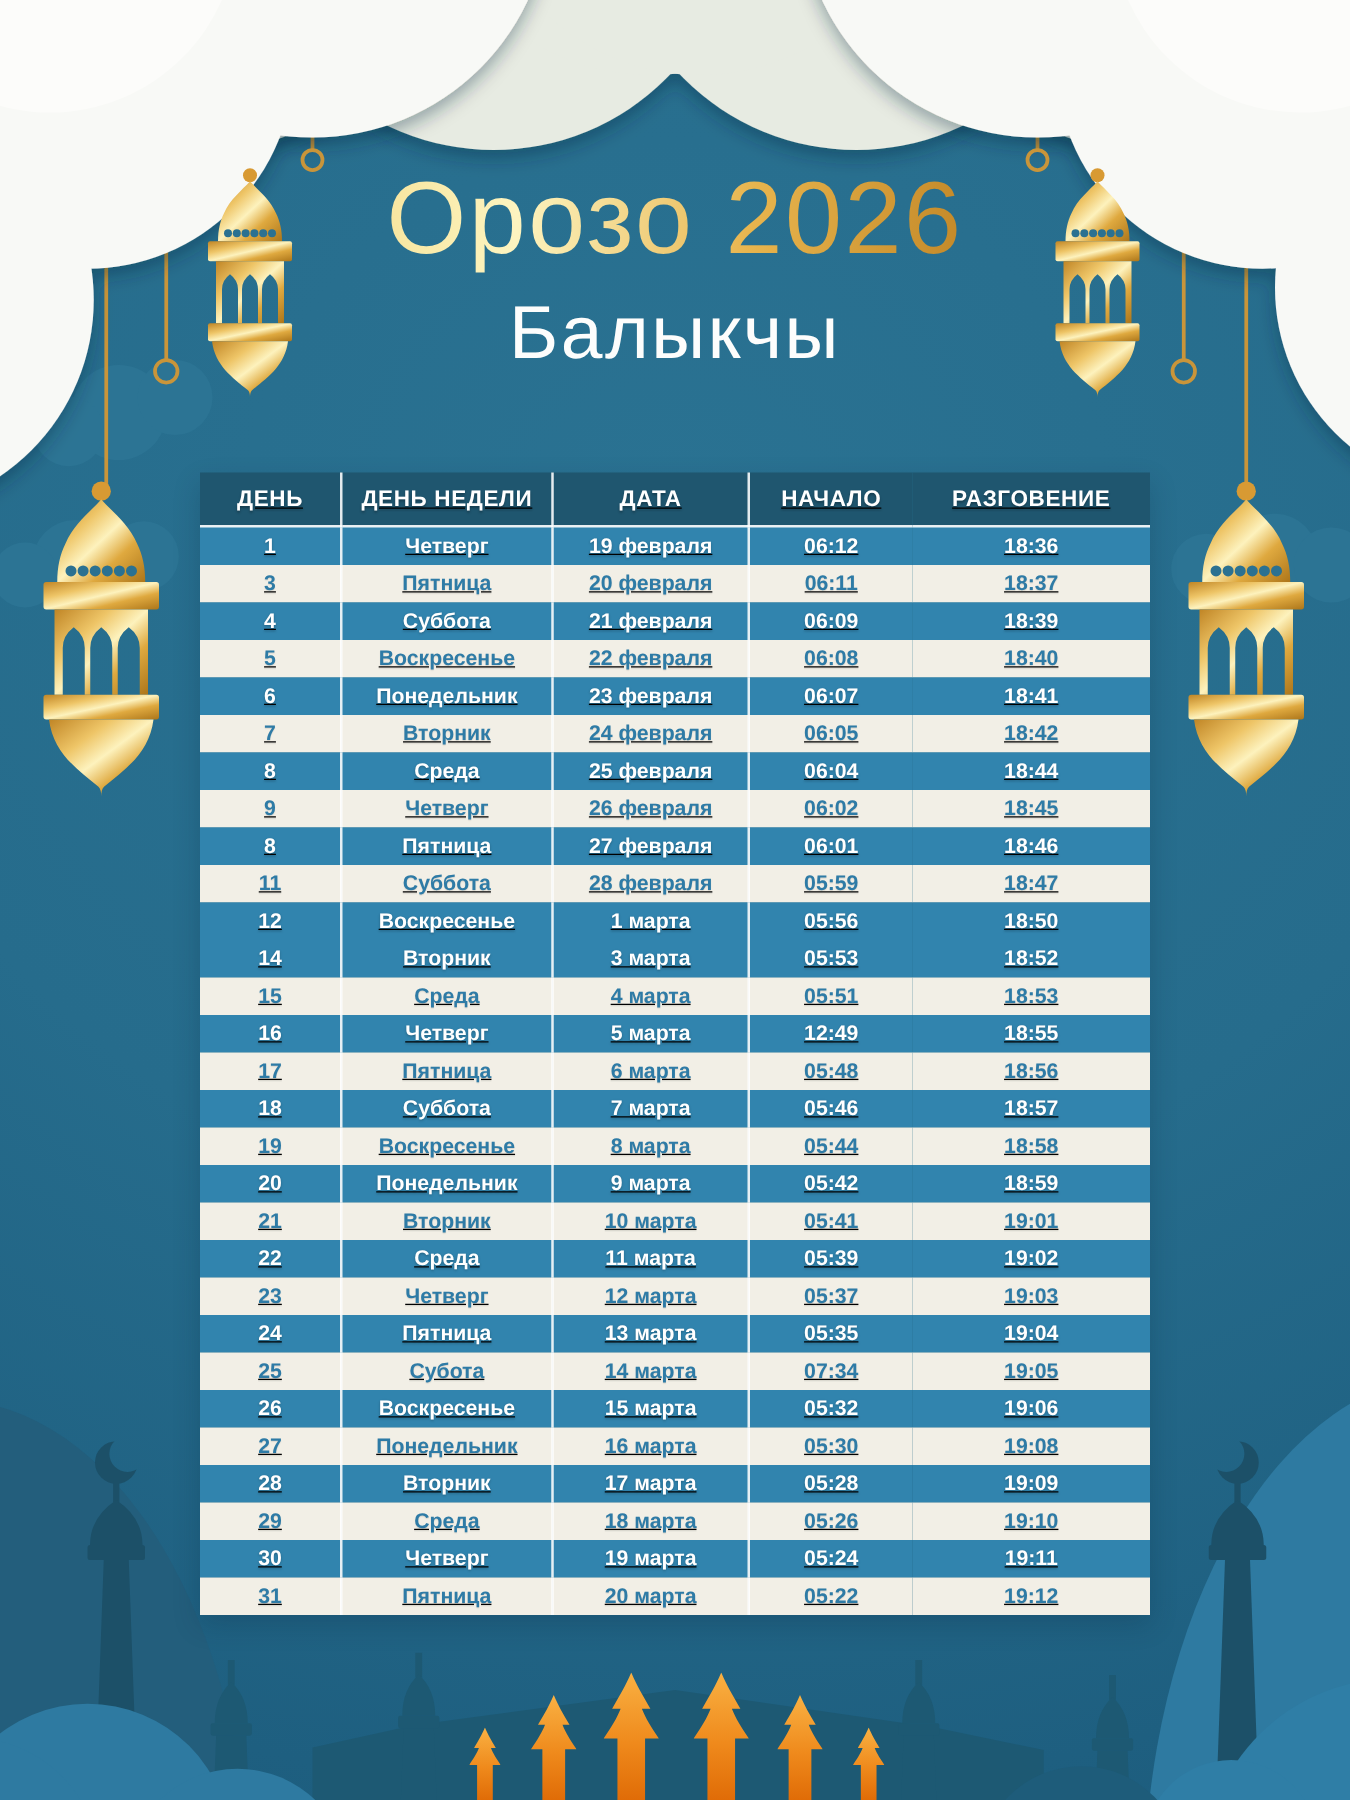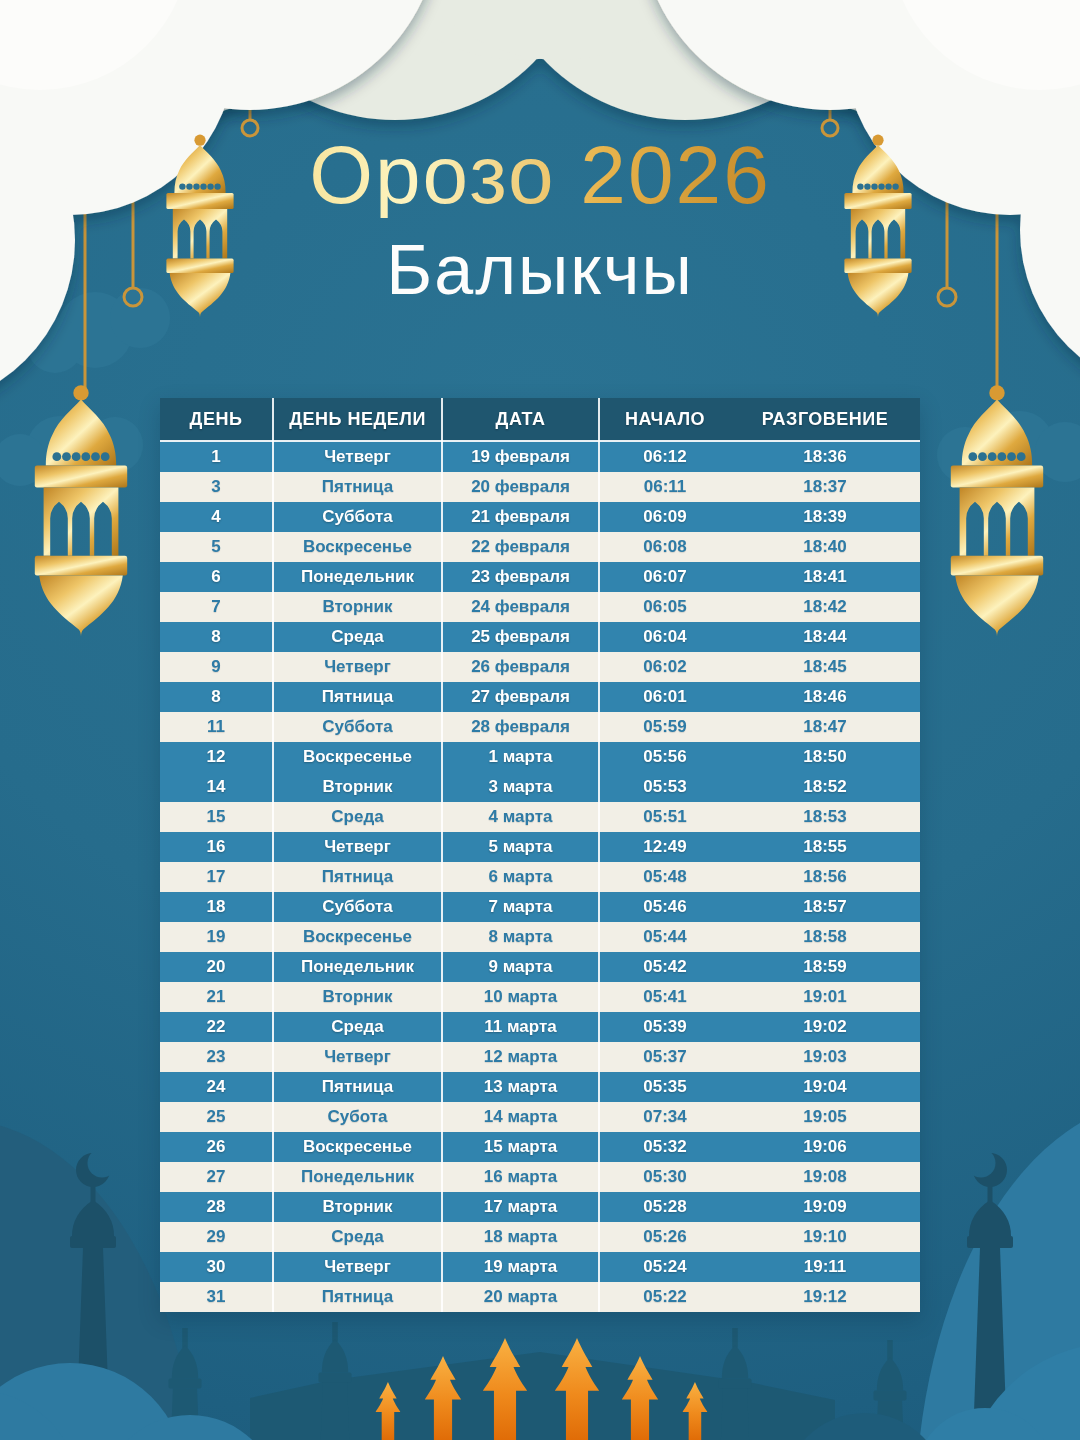--- a/index.html
+++ b/index.html
@@ -10,25 +10,26 @@
   }
   svg{display:block;}
   .sky{position:absolute;top:0;left:0;z-index:2;pointer-events:none;}
   .ground{position:absolute;bottom:0;left:0;z-index:1;pointer-events:none;}
   .titles{position:absolute;top:116px;left:0;right:0;text-align:center;z-index:3;}
   .title-gold{
     margin:16px;font-size:82px;font-weight:500;letter-spacing:2px;line-height:1.05;
     background:linear-gradient(94deg,#d49a33 0%,#f4dd8c 22%,#fdf4c0 38%,#e7b44d 56%,#c08424 74%,#eecd78 95%);
     -webkit-background-clip:text;background-clip:text;color:transparent;
   }
-  .title-white{margin:10px 0 0 0;font-size:70px;font-weight:500;letter-spacing:2px;color:#fdfdfc;line-height:1.05;}
+  .title-white{margin:10px 0 0 0;font-size:60px;font-weight:500;letter-spacing:2px;color:#fdfdfc;line-height:1.05;}
   .calendar{
-    position:absolute;left:160px;top:398px;width:760px;z-index:4;
+    position:absolute;left:160px;top:378px;width:760px;z-index:4;
     border-collapse:collapse;table-layout:fixed;
     box-shadow:0 8px 20px rgba(8,38,58,.22);
+    text-decoration:underline;
   }
   .calendar th{
     height:42px;background:#1f566f;color:#ffffff;font-size:18px;font-weight:700;
     letter-spacing:.5px;text-align:center;padding:0;
     border-bottom:2px solid rgba(255,255,255,.9);
     text-shadow:0 1px 2px rgba(0,0,0,.3);
   }
   .calendar td{
     height:30px;font-size:17px;font-weight:700;text-align:center;padding:0;
   }

